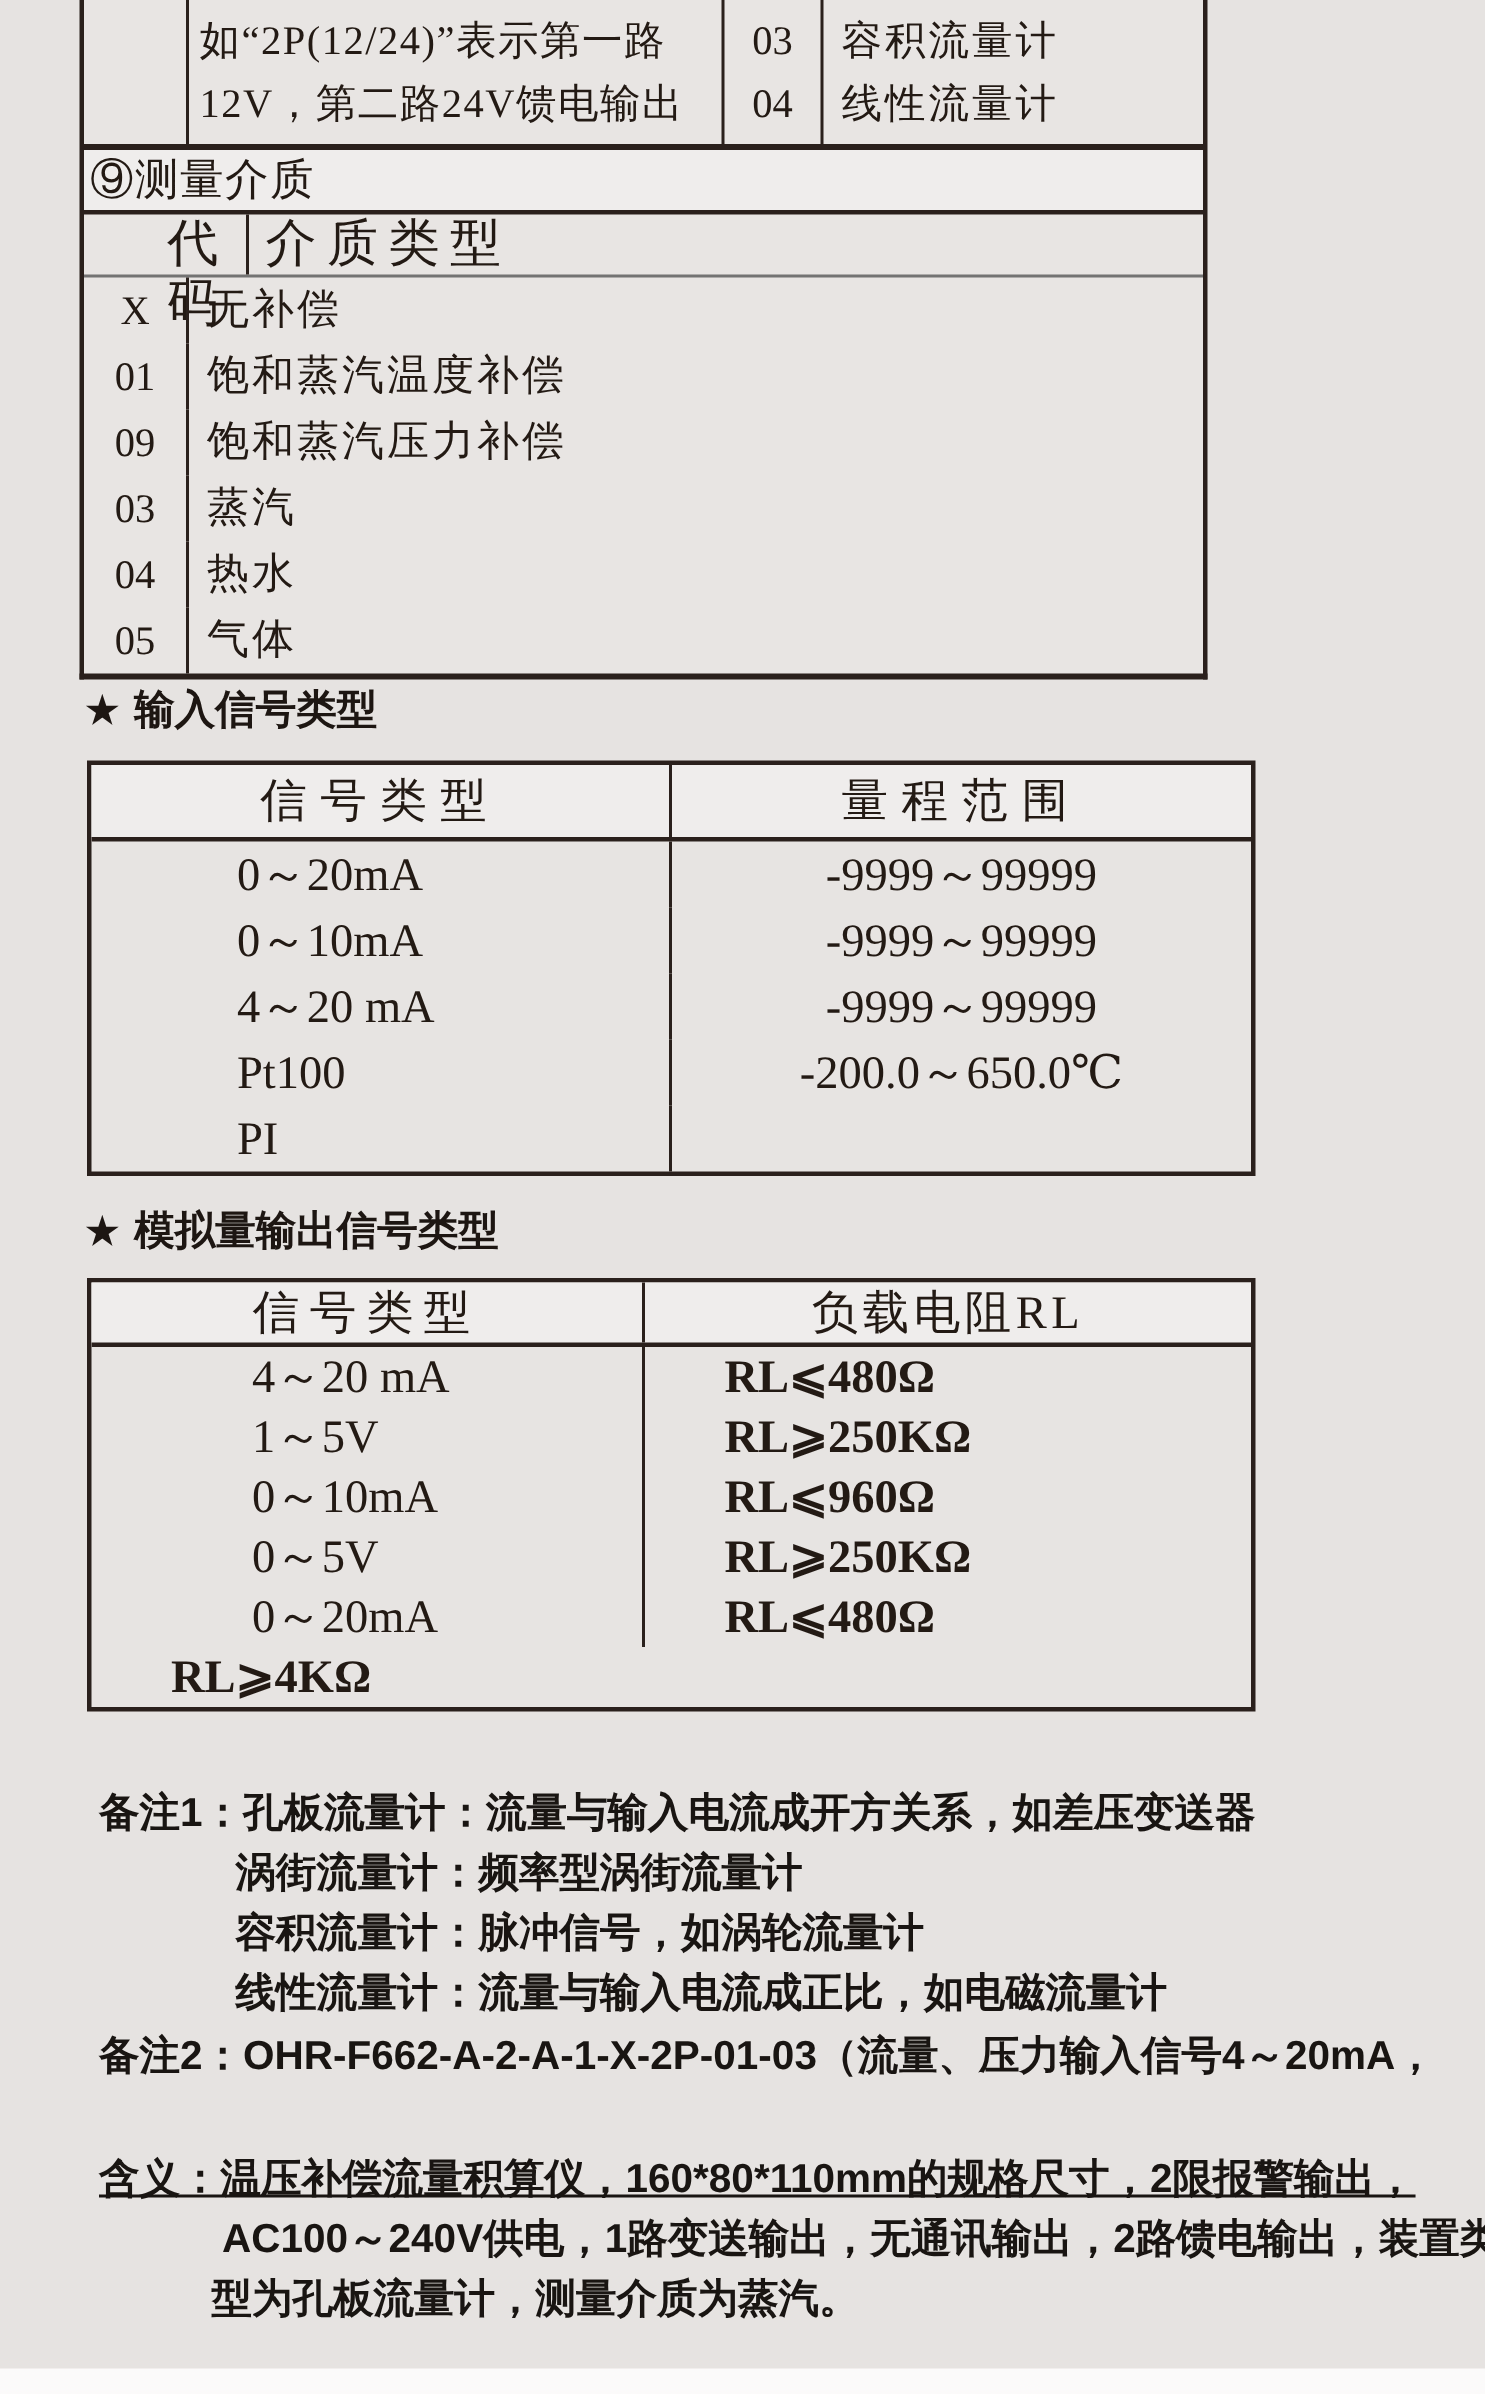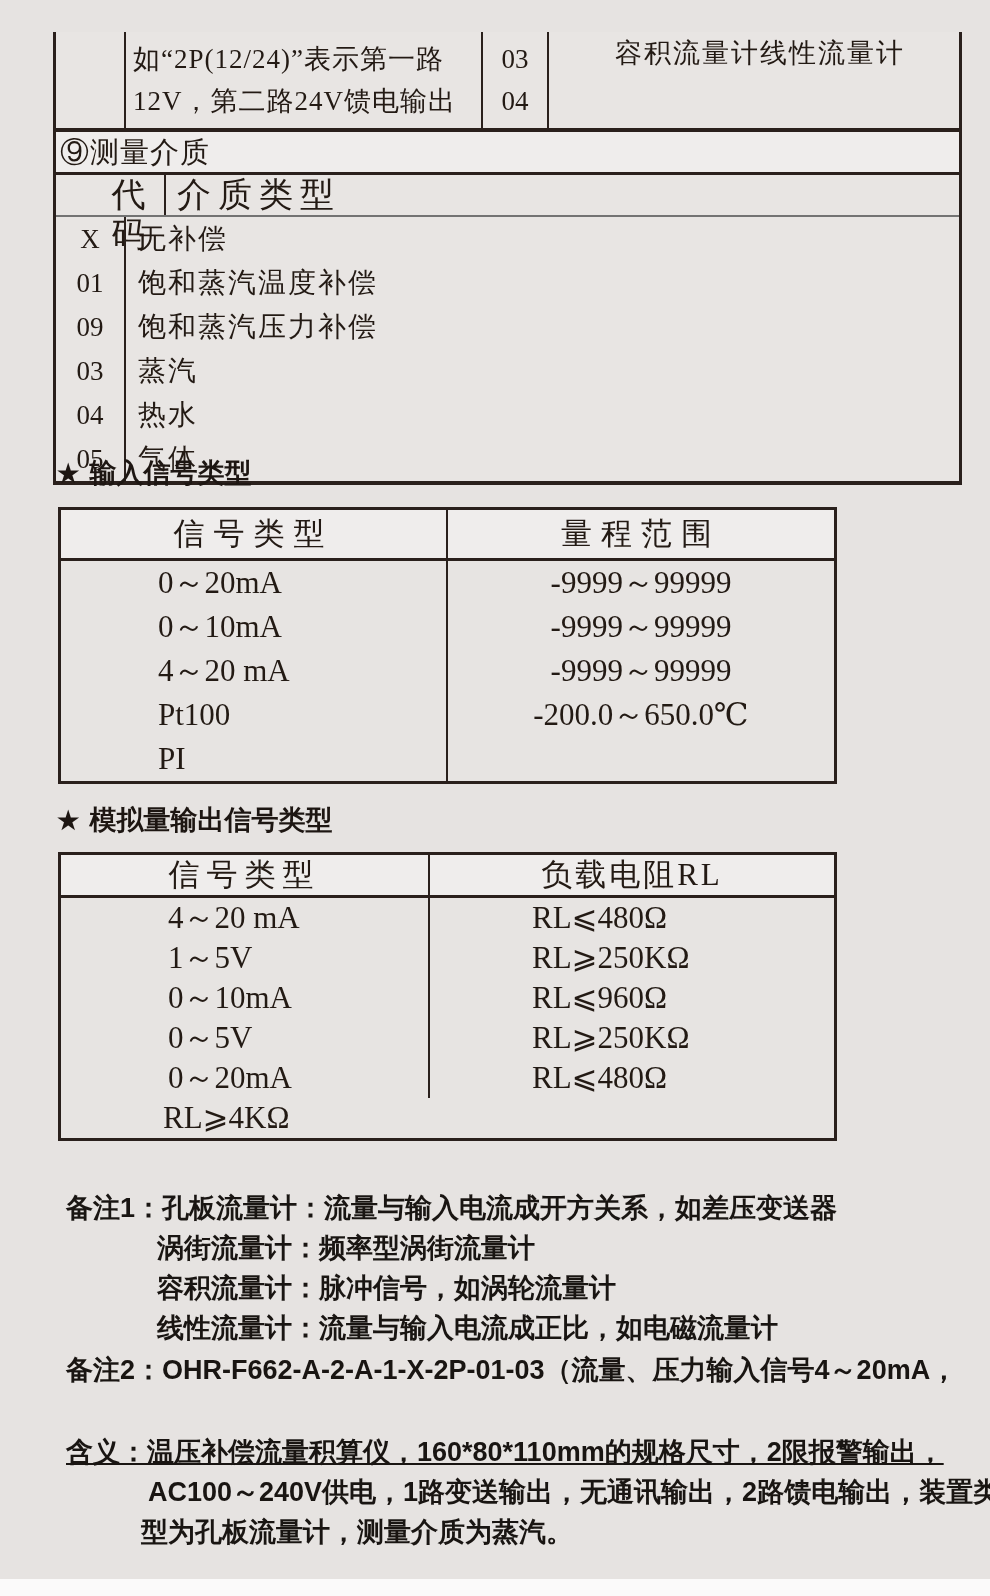--- a/index.html
+++ b/index.html
@@ -6,36 +6,35 @@
   .page{
     position:relative;
     width:990px;height:1596px;
     background:#e6e3e1;
     overflow:hidden;
     font-family:"Liberation Serif","DejaVu Serif",serif;
     color:#231a14;
   }
   
   .upper-table{
-    position:absolute;left:53px;top:0;width:909px;
+    position:absolute;left:53px;top:0;width:752px;
     box-sizing:border-box;
     border-left:3px solid #2a201c;
     border-right:3px solid #2a201c;
     border-bottom:4px solid #2a201c;
     background:#e8e5e3;
-    margin-top:32px;
   }
   .row-a{display:flex;height:96px;border-bottom:4px solid #2a201c;}
   .a-c1{width:70px;border-right:2px solid #2a201c;box-sizing:border-box;}
   .a-c2{width:357px;border-right:2px solid #2a201c;box-sizing:border-box;
         padding-left:7px;display:flex;flex-direction:column;justify-content:center;
         font-size:27px;letter-spacing:1px;white-space:nowrap;}
   .a-c3{width:66px;border-right:2px solid #2a201c;box-sizing:border-box;
         display:flex;flex-direction:column;justify-content:center;text-align:center;font-size:27px;}
-  .a-c4{flex:1;display:flex;flex-direction:row;justify-content:center;
+  .a-c4{flex:1;display:flex;flex-direction:column;justify-content:center;
         padding-left:12px;font-size:27px;letter-spacing:2px;}
   .a-line{height:42px;line-height:42px;}
   .row-b{height:40px;line-height:40px;border-bottom:3px solid #2a201c;
          background:#efedec;padding-left:4px;font-size:29px;letter-spacing:1px;}
   .row-c{display:flex;height:40px;border-bottom:2px solid #737373;font-size:34px;padding-left:40px;}
   .c-code{width:70px;border-right:2px solid #2a201c;box-sizing:border-box;
           text-align:center;line-height:40px;letter-spacing:3px;}
   .c-type{flex:1;padding-left:11px;line-height:40px;letter-spacing:7px;}
   .row-d{display:flex;height:44px;}
   .d-code{width:70px;border-right:2px solid #2a201c;box-sizing:border-box;
@@ -68,21 +67,21 @@
     position:absolute;left:58px;top:852px;width:779px;
     box-sizing:border-box;border:3px solid #2a201c;background:#e7e4e2;
   }
   .out-head{display:flex;height:40px;border-bottom:3px solid #2a201c;background:#efedec;font-size:31px;}
   .oh1{width:369px;border-right:2px solid #2a201c;box-sizing:border-box;
        text-align:center;line-height:40px;letter-spacing:7px;}
   .oh2{flex:1;text-align:center;line-height:40px;letter-spacing:3px;}
   .out-row{display:flex;height:40px;font-size:31px;}
   .or1{width:369px;border-right:2px solid #2a201c;box-sizing:border-box;
        padding-left:107px;line-height:40px;white-space:nowrap;}
-  .or2{flex:1;padding-left:102px;line-height:40px;white-space:nowrap;}
+  .or2{flex:1;padding-left:53px;line-height:40px;white-space:nowrap;font-weight:bold;}
   
   .note-line{
     position:absolute;height:34px;line-height:34px;white-space:nowrap;
     font-family:"Liberation Sans","DejaVu Sans",sans-serif;
     font-weight:700;font-size:27px;color:#191512;
   }
   #note1{top:1191px;left:66px;}
   #note2{top:1231px;left:157px;}
   #note3{top:1271px;left:157px;}
   #note4{top:1311px;left:157px;}

